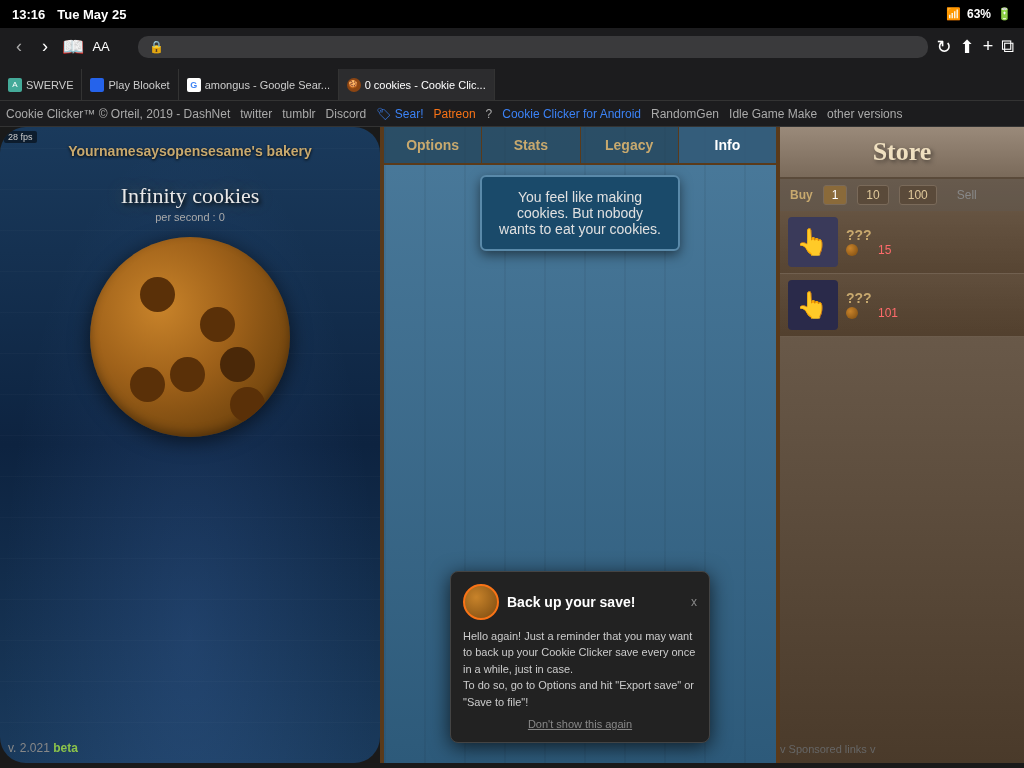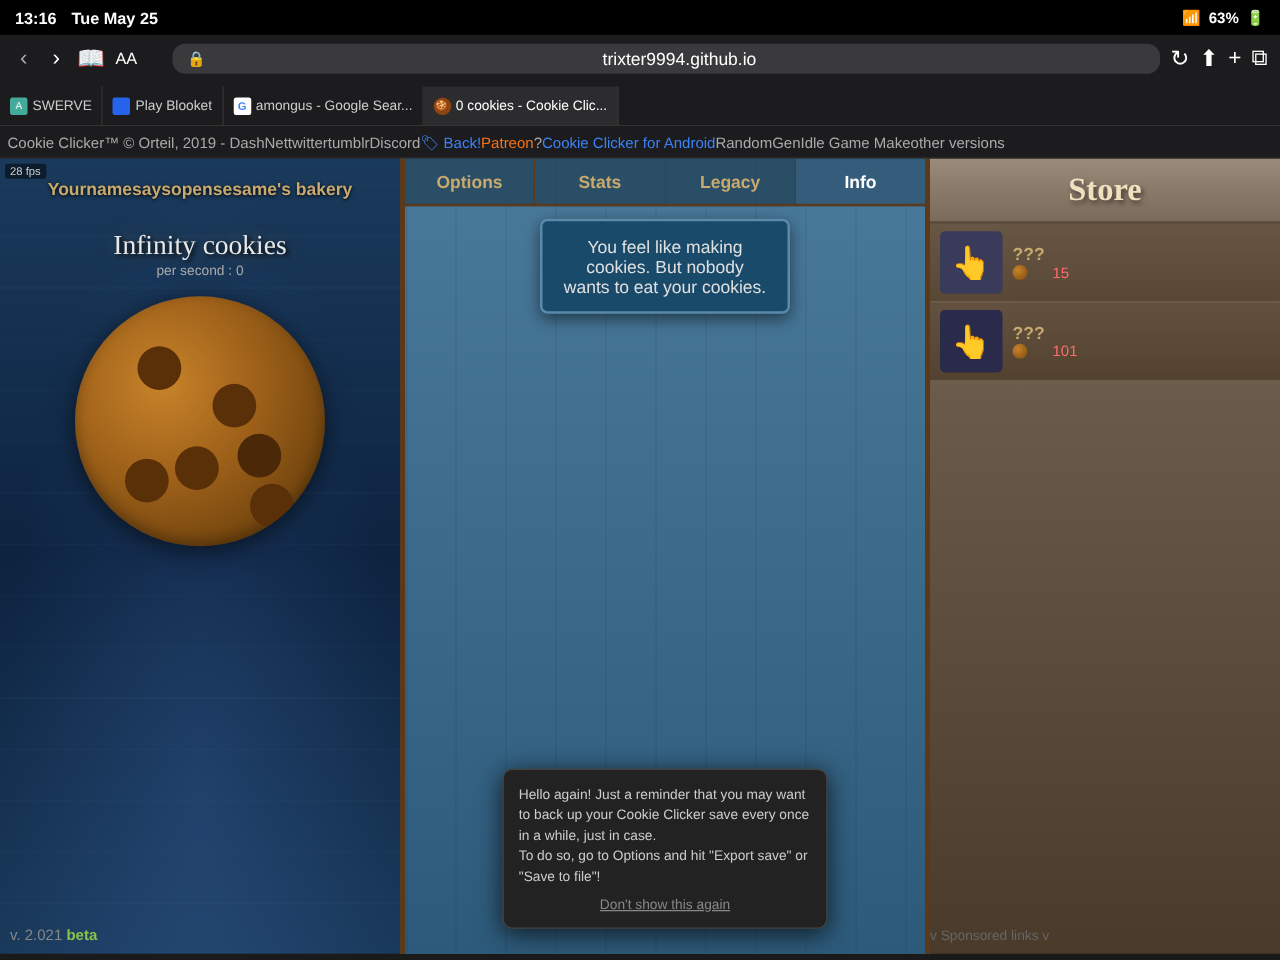--- a/index.html
+++ b/index.html
@@ -84,45 +84,47 @@
     .tab-icon-a { background: #4a9; color: #fff; font-size: 8px; display: flex; align-items: center; justify-content: center; border-radius: 2px; }
     .tab-icon-blue { background: #2563eb; }
     .tab-icon-orange { background: #f97316; }
 
     
     .links-bar {
       background: #1c1c1e;
       display: flex;
       align-items: center;
       padding: 2px 6px;
+      gap: 10px;
       font-size: 12px;
       color: #ccc;
       flex-wrap: nowrap;
       overflow: hidden;
       height: 26px;
       border-bottom: 1px solid #333;
     }
     .link-item { color: #aaa; white-space: nowrap; cursor: pointer; }
     .link-item.highlight { color: #3b82f6; }
     .link-item.orange { color: #f97316; }
 
     
     .game-wrapper {
       display: flex;
       height: calc(768px - 22px - 52px - 32px - 26px);
       background: #1a1a1a;
     }
 
     
     .left-panel {
-      width: 320px;
+      width: 380px;
       position: relative;
       overflow: hidden;
       background: linear-gradient(180deg, #1a3a5c 0%, #0d2340 50%, #1a3a5c 100%);
       flex-shrink: 0;
+      border-radius: 26px;
     }
     .bakery-bg {
       position: absolute;
       inset: 0;
       background: radial-gradient(ellipse at 50% 80%, rgba(100,160,255,0.15) 0%, transparent 70%),
                   repeating-linear-gradient(0deg, transparent, transparent 40px, rgba(255,255,255,0.02) 40px, rgba(255,255,255,0.02) 41px);
     }
     .fps-badge {
       position: absolute;
       top: 4px;
@@ -313,21 +315,21 @@
       text-align: center;
       color: #888;
       font-size: 11px;
       margin-top: 8px;
       text-decoration: underline;
       cursor: pointer;
     }
 
     
     .right-panel {
-      width: 280px;
+      width: 244px;
       background: linear-gradient(180deg, #8a7a6a 0%, #6a5a4a 30%, #4a3a2a 100%);
       flex-shrink: 0;
       overflow: hidden;
       position: relative;
     }
     .store-header {
       text-align: center;
       color: #f0e0c0;
       font-size: 26px;
       font-weight: bold;
@@ -429,21 +431,20 @@
 </div>
 
 <div class="browser-chrome">
   <div class="nav-bar">
     <button class="nav-btn">‹</button>
     <button class="nav-btn active">›</button>
     <span class="book-icon">📖</span>
     <span class="aa-text">AA</span>
     <div class="address-bar">
       <span class="lock-icon">🔒</span>
-      <span class="address-text">trixter9994.github.io</span>
     </div>
     <button class="reload-btn browser-action-btn">↻</button>
     <button class="browser-action-btn">⬆</button>
     <button class="browser-action-btn">+</button>
     <button class="browser-action-btn">⧉</button>
   </div>
 </div>
 
 <div class="tabs-bar">
   <div class="tab">
@@ -463,21 +464,21 @@
     <span class="tab-icon" style="background:#8B4513; border-radius:50%; font-size:8px; display:flex; align-items:center; justify-content:center;">🍪</span>
     <span>0 cookies - Cookie Clic...</span>
   </div>
 </div>
 
 <div class="links-bar">
   <span class="link-item">Cookie Clicker™ © Orteil, 2019 - DashNet</span>
   <span class="link-item">twitter</span>
   <span class="link-item">tumblr</span>
   <span class="link-item">Discord</span>
-  <span class="link-item highlight">🏷 Back!</span>
+  <span class="link-item highlight">🏷 Sear!</span>
   <span class="link-item orange">Patreon</span>
   <span class="link-item">?</span>
   <span class="link-item highlight">Cookie Clicker for Android</span>
   <span class="link-item">RandomGen</span>
   <span class="link-item">Idle Game Make</span>
   <span class="link-item">other versions</span>
 </div>
 
 <div class="game-wrapper">
 
@@ -514,31 +515,44 @@
       <div class="game-tab active">
         <span>Info</span>
       </div>
     </div>
 
     <div class="tooltip-popup">
       <span>You feel like making cookies. But nobody wants to eat your cookies.</span>
     </div>
 
     <div class="save-popup">
+      <div class="save-popup-header">
+        <div class="save-cookie-icon"></div>
+        <span class="save-title">Back up your save!</span>
+        <span class="save-close">x</span>
+      </div>
       <div class="save-body">
         Hello again! Just a reminder that you may want to back up your Cookie Clicker save every once in a while, just in case.<br>
         To do so, go to Options and hit "Export save" or "Save to file"!
       </div>
       <span class="save-link">Don't show this again</span>
     </div>
   </div>
 
   <div class="right-panel">
     <div class="store-header">Store</div>
 
+    <div class="buy-sell-bar">
+      <span class="buy-label">Buy</span>
+      <button class="qty-btn active">1</button>
+      <button class="qty-btn">10</button>
+      <button class="qty-btn">100</button>
+      <br>
+      <span class="sell-label">Sell</span>
+    </div>
 
     <div class="store-item">
       <div class="store-item-icon">
         <span class="cursor-icon">👆</span>
       </div>
       <div class="store-item-info">
         <div class="store-item-name">???</div>
         <div class="store-item-cost">
           <span class="cost-cookie"></span>
           <span>15</span>

